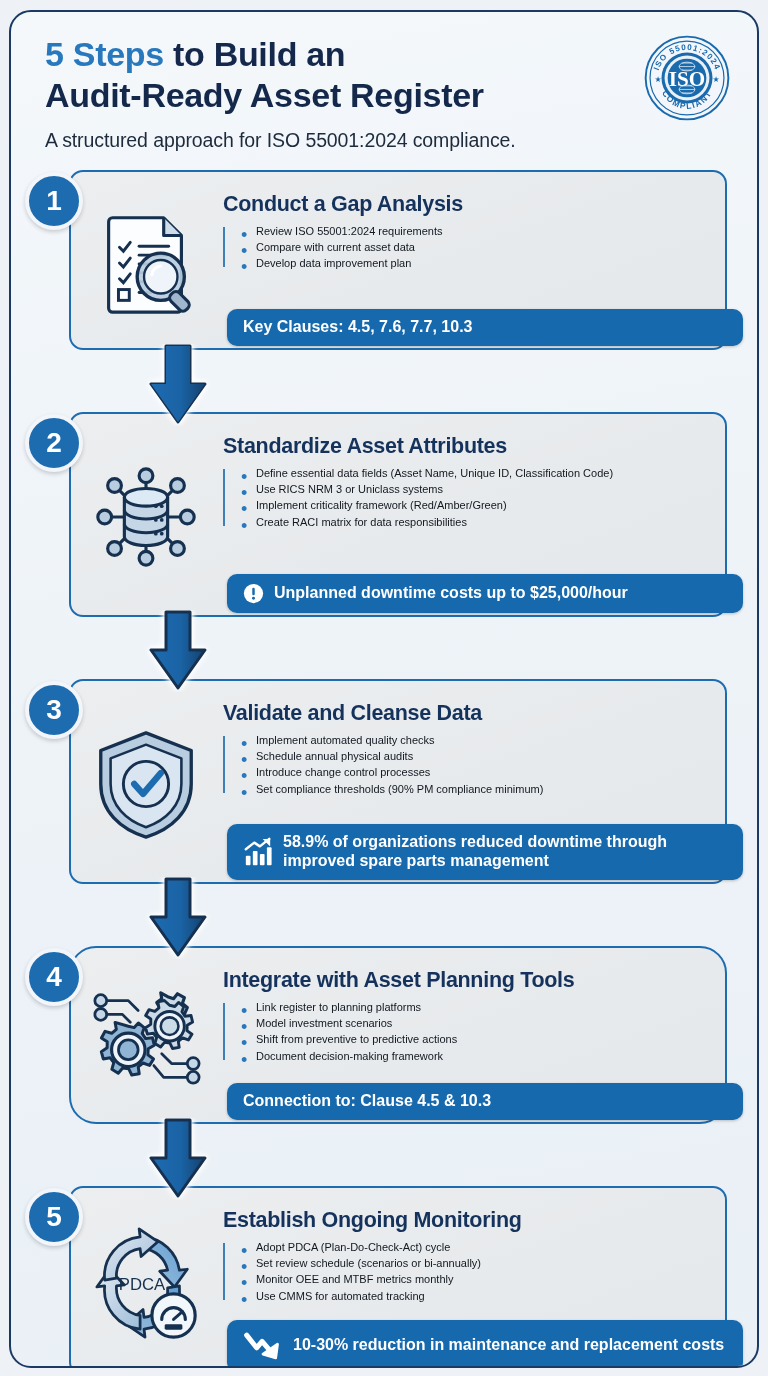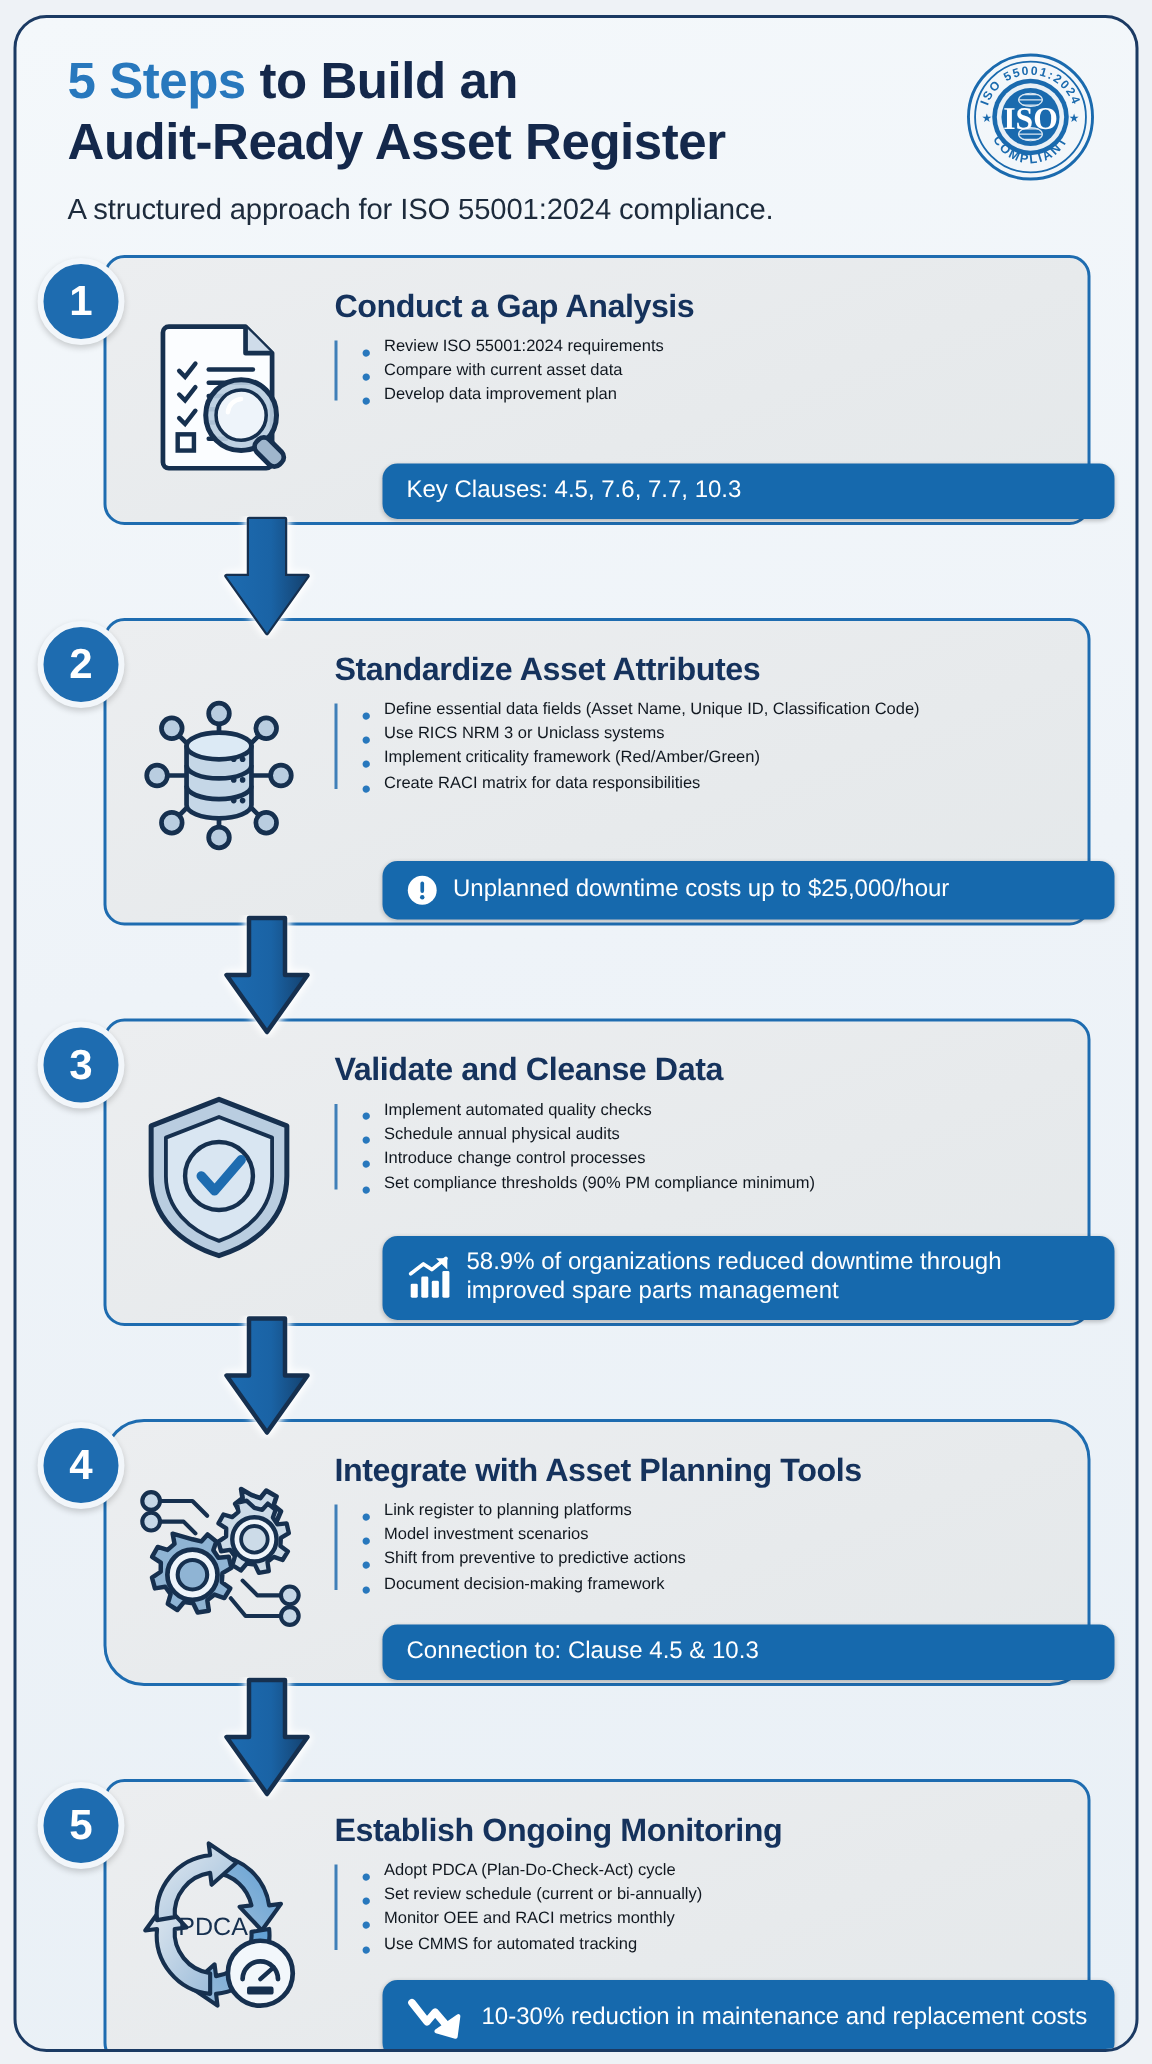--- a/index.html
+++ b/index.html
@@ -70,25 +70,24 @@
   .bullets li:before {
     content: "\2022"; position: absolute; left: 2px; top: -1px;
     color: #2878bd; font-size: 18px;
   }
 
   .callout {
     position: absolute; left: 6px; right: -18px; bottom: -10px;
     background: #1669ad; color: #fff;
     border-radius: 10px;
     padding: 9px 16px;
-    font-size: 16px; font-weight: normal;
+    font-size: 16px; font-weight: bold;
     display: flex; align-items: center; gap: 10px;
     line-height: 1.18;
     box-shadow: 0 1px 3px rgba(0,0,0,.22);
-    margin-left: 28px;
   }
   .callout .c-icon { flex: 0 0 auto; display:flex; align-items:center; }
 
   
   .num {
     position: absolute; left: 14px; top: 2px;
     width: 58px; height: 58px; border-radius: 50%;
     background: #1e6cb0;
     border: 4px solid #f2f6fa;
     color: #fff; font-size: 28px; font-weight: bold;
@@ -394,22 +393,22 @@
             <circle cx="88" cy="92" r="22" fill="#f2f7fb" stroke="#16304f" stroke-width="3.2"></circle>
             <path d="M76 96 a12 12 0 0 1 24 0" fill="none" stroke="#16304f" stroke-width="3.2" stroke-linecap="round"></path>
             <path d="M88 96 l9 -8" stroke="#16304f" stroke-width="3" stroke-linecap="round"></path>
             <rect x="79" y="101" width="18" height="5.5" rx="1.5" fill="#16304f"></rect>
           </svg>
         </div>
         <div class="card-body">
           <div class="step-title">Establish Ongoing Monitoring</div>
           <ul class="bullets">
             <li>Adopt PDCA (Plan-Do-Check-Act) cycle</li>
-            <li>Set review schedule (current or bi-annually)</li>
-            <li>Monitor OEE and RACI metrics monthly</li>
+            <li>Set review schedule (scenarios or bi-annually)</li>
+            <li>Monitor OEE and MTBF metrics monthly</li>
             <li>Use CMMS for automated tracking</li>
           </ul>
           <div class="callout">
             <span class="c-icon">
               <svg width="40" height="34" viewBox="0 0 44 36" fill="none" stroke="#fff" stroke-width="5.5" stroke-linecap="round" stroke-linejoin="round">
                 <path d="M4 6 L15 20 L21 13 L33 27"></path>
                 <path d="M38 16 L36 31 L22 27 z" fill="#fff" stroke-width="3"></path>
               </svg>
             </span>
             <span>10-30% reduction in maintenance and replacement costs</span>

